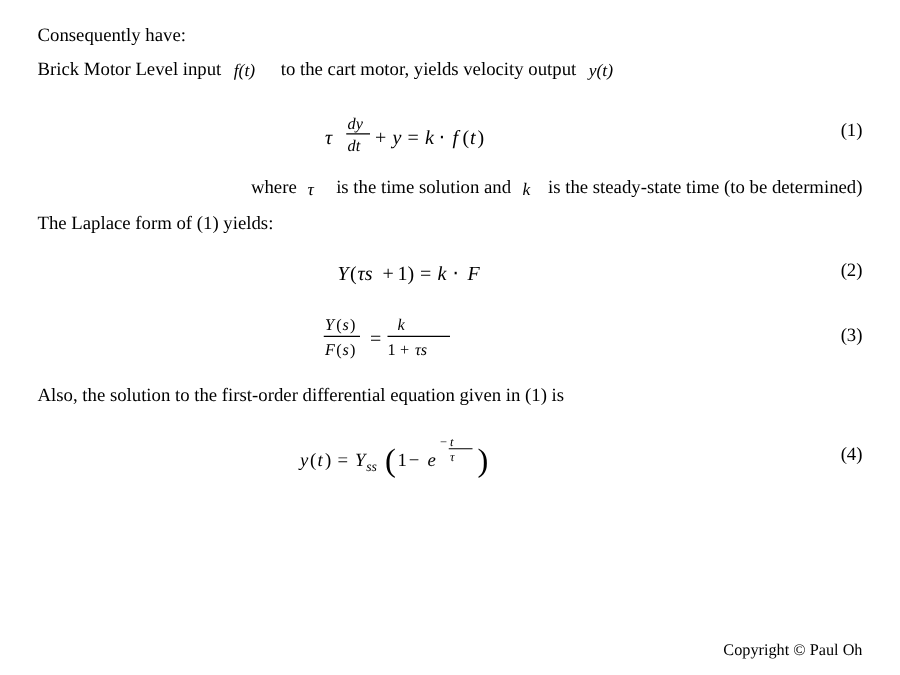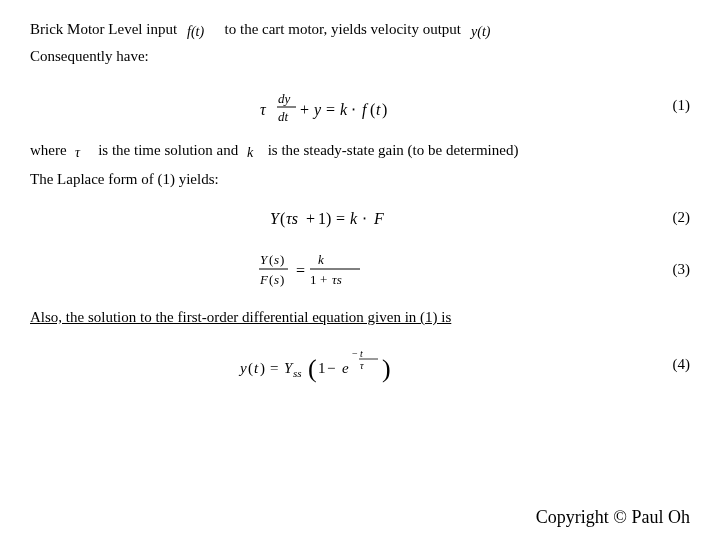--- a/index.html
+++ b/index.html
@@ -29,43 +29,43 @@
     }
     .eq-number {
       position: absolute;
       right: 0;
       font-size: 15px;
     }
     .copyright {
       position: absolute;
       bottom: 12px;
       right: 30px;
-      font-size: 18px;
+      font-size: 13px;
     }
   </style>
 </head>
 <body>
 
 <div class="content">
+
+  <div class="line">
+    <span>Consequently have:</span>
+  </div>
 
   <div class="line">
     <span>Brick Motor Level input</span>
     
     <svg width="32" height="20" viewBox="0 0 32 20" style="vertical-align:middle; margin:0 4px;">
       <text x="2" y="15" font-family="Times New Roman" font-size="14" font-style="italic">f(t)</text>
     </svg>
     <span>to the cart motor, yields velocity output</span>
     
     <svg width="32" height="20" viewBox="0 0 32 20" style="vertical-align:middle; margin:0 4px;">
       <text x="2" y="15" font-family="Times New Roman" font-size="14" font-style="italic">y(t)</text>
     </svg>
-  </div>
-
-  <div class="line">
-    <span>Consequently have:</span>
   </div>
 
   <div class="equation-block" style="margin: 14px 0 10px 0;">
     <svg width="220" height="48" viewBox="0 0 220 48">
 
       <text x="10" y="34" font-family="Times New Roman" font-size="16" font-style="italic">τ</text>
 
       <text x="28" y="22" font-family="Times New Roman" font-size="13" font-style="italic">dy</text>
       <line x1="27" y1="26" x2="46" y2="26" stroke="#000" stroke-width="1"></line>
       <text x="28" y="40" font-family="Times New Roman" font-size="13" font-style="italic">dt</text>
@@ -75,30 +75,30 @@
       <text x="90" y="34" font-family="Times New Roman" font-size="16" font-style="italic">k</text>
       <text x="101" y="34" font-family="Times New Roman" font-size="16">⋅</text>
       <text x="112" y="34" font-family="Times New Roman" font-size="16" font-style="italic">f</text>
       <text x="120" y="34" font-family="Times New Roman" font-size="16">(</text>
       <text x="126" y="34" font-family="Times New Roman" font-size="16" font-style="italic">t</text>
       <text x="132" y="34" font-family="Times New Roman" font-size="16">)</text>
     </svg>
     <span class="eq-number">(1)</span>
   </div>
 
-  <div class="line" style="margin-bottom: 6px;">
+  <div class="line" style="margin-bottom: 6px; text-align: right;">
     <span>where</span>
     <svg width="18" height="20" viewBox="0 0 18 20" style="vertical-align:middle; margin:0 3px;">
       <text x="2" y="15" font-family="Times New Roman" font-size="14" font-style="italic">τ</text>
     </svg>
     <span>is the time solution and</span>
     <svg width="16" height="20" viewBox="0 0 16 20" style="vertical-align:middle; margin:0 3px;">
       <text x="2" y="15" font-family="Times New Roman" font-size="14" font-style="italic">k</text>
     </svg>
-    <span>is the steady-state gain (to be determined)</span>
+    <span>is the steady-state time (to be determined)</span>
   </div>
 
   <div class="line" style="margin-bottom: 12px;">
     <span>The Laplace form of (1) yields:</span>
   </div>
 
   <div class="equation-block" style="margin: 10px 0;">
     <svg width="200" height="30" viewBox="0 0 200 30">
 
       <text x="10" y="22" font-family="Times New Roman" font-size="16" font-style="italic">Y</text>
@@ -133,21 +133,21 @@
 
       <text x="68" y="22" font-family="Times New Roman" font-size="13" font-style="italic">k</text>
       <line x1="60" y1="27" x2="110" y2="27" stroke="#000" stroke-width="1"></line>
       <text x="60" y="42" font-family="Times New Roman" font-size="13">1</text>
       <text x="70" y="42" font-family="Times New Roman" font-size="13">+</text>
       <text x="82" y="42" font-family="Times New Roman" font-size="13" font-style="italic">τs</text>
     </svg>
     <span class="eq-number">(3)</span>
   </div>
 
-  <div class="line" style="margin-bottom: 4px; text-decoration: underline;">
+  <div class="line" style="margin-bottom: 4px;">
     <span>Also, the solution to the first-order differential equation given in (1) is</span>
   </div>
 
   <div class="equation-block" style="margin: 10px 0;">
     <svg width="260" height="52" viewBox="0 0 260 52">
 
       <text x="10" y="34" font-family="Times New Roman" font-size="15" font-style="italic">y</text>
       <text x="18" y="34" font-family="Times New Roman" font-size="15">(</text>
       <text x="24" y="34" font-family="Times New Roman" font-size="15" font-style="italic">t</text>
       <text x="30" y="34" font-family="Times New Roman" font-size="15">)</text>

